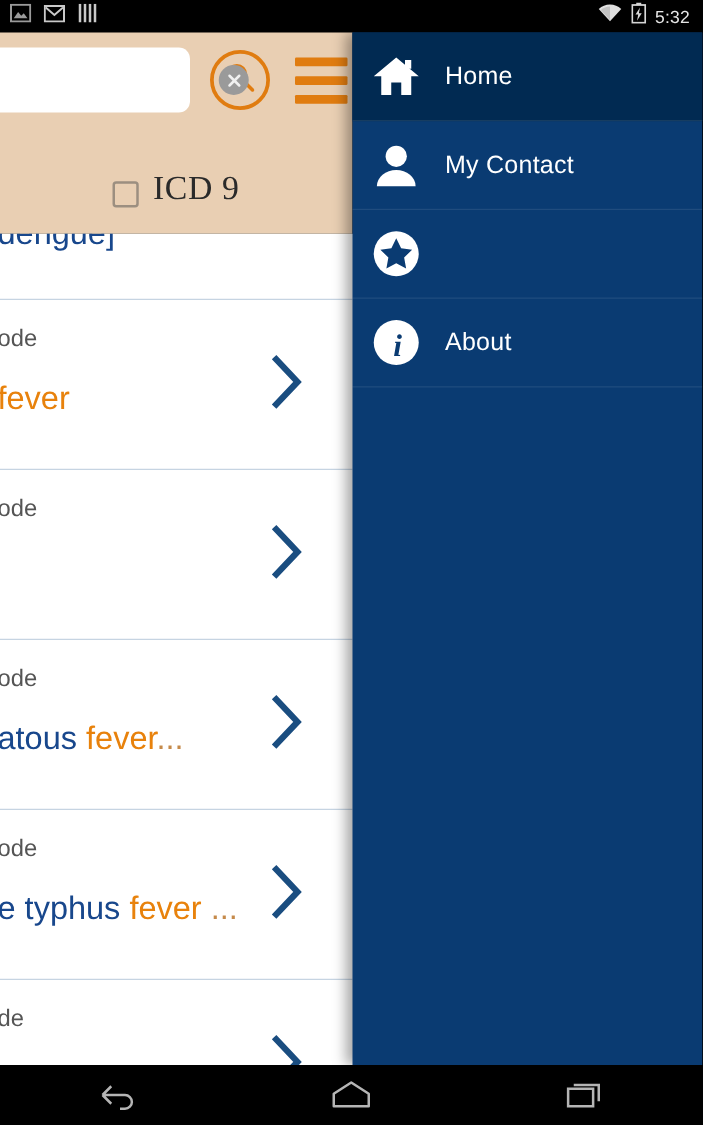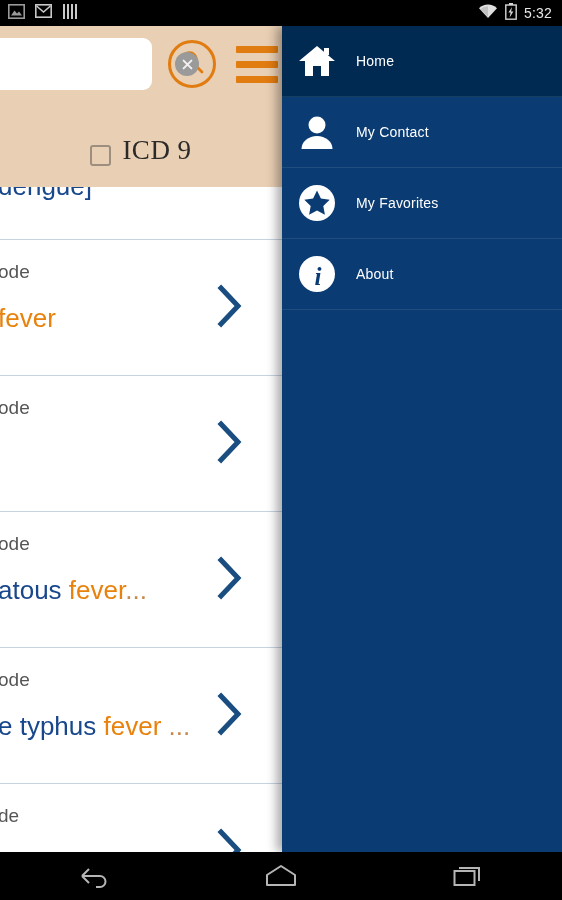--- a/index.html
+++ b/index.html
@@ -108,21 +108,21 @@
   .drawer-item {
     height: 71px; display: flex; align-items: center; padding-left: 15px;
     border-bottom: 1px solid rgba(255,255,255,.09); cursor: pointer;
   }
   .drawer-item.active { background: #012a52; }
   .drawer-icon {
     width: 40px; height: 40px; display: flex; align-items: center;
     justify-content: center; flex: 0 0 auto;
   }
   .drawer-label {
-    margin-left: 19px; color: #fff; font-size: 14px; letter-spacing: .2px;
+    margin-left: 19px; color: #fff; font-size: 20px; letter-spacing: .2px;
   }
   .drawer-fill { flex: 1; }
 
   
   .navbar {
     position: absolute; left: 0; bottom: 0; width: 562px; height: 48px;
     background: #000; display: flex; align-items: center; justify-content: space-around;
   }
   .navbtn { width: 90px; height: 48px; display: flex; align-items: center; justify-content: center; cursor: pointer; }
 </style>
@@ -294,21 +294,20 @@
       <span class="drawer-fill"></span>
     </div>
 
     <div class="drawer-item">
       <span class="drawer-icon">
         <svg width="38" height="38" viewBox="0 0 38 38">
           <circle cx="19" cy="19" r="18" fill="#fff"></circle>
           <path d="M19 6.5 L22.9 14.6 L31.7 15.8 L25.3 22 L26.9 30.8 L19 26.6 L11.1 30.8 L12.7 22 L6.3 15.8 L15.1 14.6 Z" fill="#0a3b72"></path>
         </svg>
       </span>
-      <span class="drawer-label">My Favorites</span>
       <span class="drawer-fill"></span>
     </div>
 
     <div class="drawer-item">
       <span class="drawer-icon">
         <svg width="38" height="38" viewBox="0 0 38 38">
           <circle cx="19" cy="19" r="18" fill="#fff"></circle>
           <text x="20" y="29.5" font-family="Liberation Serif, serif" font-style="italic" font-weight="bold" font-size="25" fill="#0a3b72" text-anchor="middle">i</text>
         </svg>
       </span>

